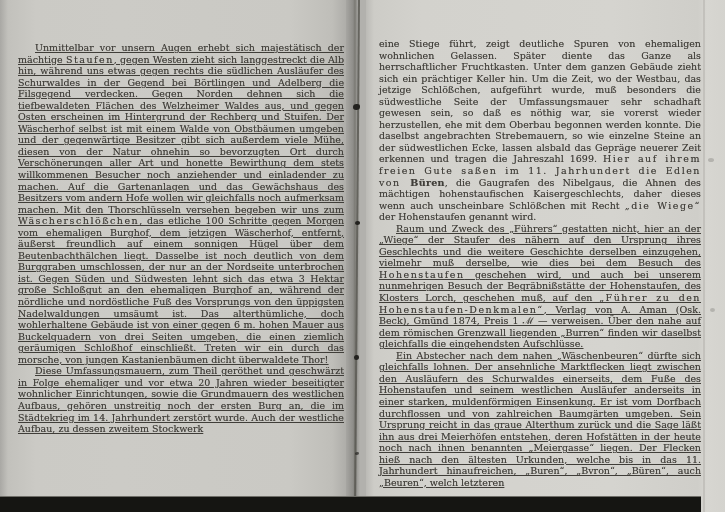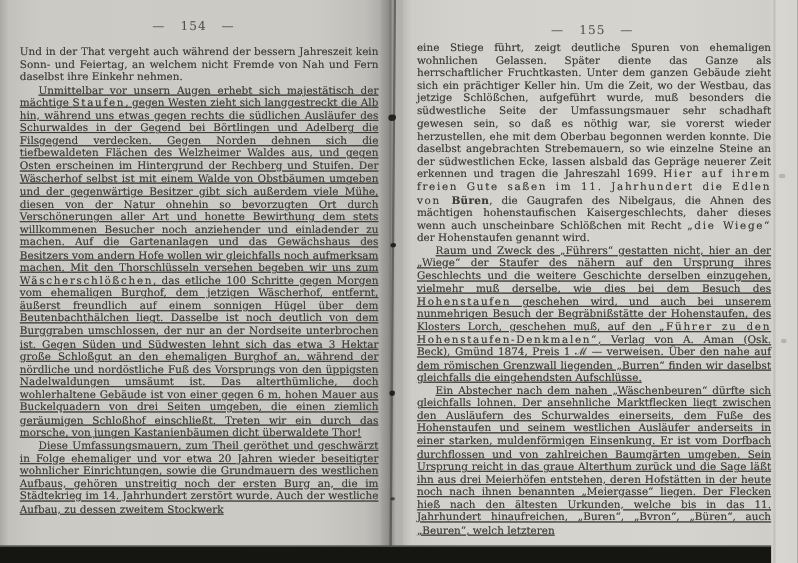--- a/index.html
+++ b/index.html
@@ -76,30 +76,27 @@
   .page-body p.indent { text-indent: 17px; text-decoration: underline; }
   .sperr { letter-spacing: 1.5px; }
   .bold  { font-weight: bold; letter-spacing: 0.3px; }
 </style>
 </head>
 <body>
 
 <div class="scan">
 
   <div class="page page-left">
-    <div class="page-header">—   154   —</div>
     <div class="page-body">
-        <p><span>Und in der That vergeht auch während der bessern Jahreszeit kein Sonn- und Feiertag, an welchem nicht Fremde von Nah und Fern daselbst ihre Einkehr nehmen.</span></p>
         <p class="indent"><span>Unmittelbar vor unsern Augen erhebt sich majestätisch der mächtige </span><span class="sperr">Staufen</span><span>, gegen Westen zieht sich langgestreckt die Alb hin, während uns etwas gegen rechts die südlichen Ausläufer des Schurwaldes in der Gegend bei Börtlingen und Adelberg die Filsgegend verdecken. Gegen Norden dehnen sich die tiefbewaldeten Flächen des Welzheimer Waldes aus, und gegen Osten erscheinen im Hintergrund der Rechberg und Stuifen. Der Wäscherhof selbst ist mit einem Walde von Obstbäumen umgeben und der gegenwärtige Besitzer gibt sich außerdem viele Mühe, diesen von der Natur ohnehin so bevorzugten Ort durch Verschönerungen aller Art und honette Bewirthung dem stets willkommenen Besucher noch anziehender und einladender zu machen. Auf die Gartenanlagen und das Gewächshaus des Besitzers vom andern Hofe wollen wir gleichfalls noch aufmerksam machen. Mit den Thorschlüsseln versehen begeben wir uns zum </span><span class="sperr">Wäscherschlößchen</span><span>, das etliche 100 Schritte gegen Morgen vom ehemaligen Burghof, dem jetzigen Wäscherhof, entfernt, äußerst freundlich auf einem sonnigen Hügel über dem Beutenbachthälchen liegt. Dasselbe ist noch deutlich von dem Burggraben umschlossen, der nur an der Nordseite unterbrochen ist. Gegen Süden und Südwesten lehnt sich das etwa 3 Hektar große Schloßgut an den ehemaligen Burghof an, während der nördliche und nordöstliche Fuß des Vorsprungs von den üppigsten Nadelwaldungen umsäumt ist. Das alterthümliche, doch wohlerhaltene Gebäude ist von einer gegen 6 m. hohen Mauer aus Buckelquadern von drei Seiten umgeben, die einen ziemlich geräumigen Schloßhof einschließt. Treten wir ein durch das morsche, von jungen Kastanienbäumen dicht überwaldete Thor!</span></p>
         <p class="indent"><span>Diese Umfassungsmauern, zum Theil geröthet und geschwärzt in Folge ehemaliger und vor etwa 20 Jahren wieder beseitigter wohnlicher Einrichtungen, sowie die Grundmauern des westlichen Aufbaus, gehören unstreitig noch der ersten Burg an, die im Städtekrieg im 14. Jahrhundert zerstört wurde. Auch der westliche Aufbau, zu dessen zweitem Stockwerk</span></p>
       </div>
   </div>
 
   <div class="page page-right">
-    <div class="page-header">—   155   —</div>
     <div class="page-body">
         <p><span>eine Stiege führt, zeigt deutliche Spuren von ehemaligen wohnlichen Gelassen. Später diente das Ganze als herrschaftlicher Fruchtkasten. Unter dem ganzen Gebäude zieht sich ein prächtiger Keller hin. Um die Zeit, wo der Westbau, das jetzige Schlößchen, aufgeführt wurde, muß besonders die südwestliche Seite der Umfassungsmauer sehr schadhaft gewesen sein, so daß es nöthig war, sie vorerst wieder herzustellen, ehe mit dem Oberbau begonnen werden konnte. Die daselbst angebrachten Strebemauern, so wie einzelne Steine an der südwestlichen Ecke, lassen alsbald das Gepräge neuerer Zeit erkennen und tragen die Jahreszahl 1699. </span><span class="sperr">Hier auf ihrem freien Gute saßen im 11. Jahrhundert die Edlen von </span><span class="bold">Büren</span><span>, die Gaugrafen des Nibelgaus, die Ahnen des mächtigen hohenstaufischen Kaisergeschlechts, daher dieses wenn auch unscheinbare Schlößchen mit Recht </span><span class="sperr">„die Wiege“</span><span> der Hohenstaufen genannt wird.</span></p>
         <p class="indent"><span>Raum und Zweck des „Führers“ gestatten nicht, hier an der „Wiege“ der Staufer des nähern auf den Ursprung ihres Geschlechts und die weitere Geschichte derselben einzugehen, vielmehr muß derselbe, wie dies bei dem Besuch des </span><span class="sperr">Hohenstaufen</span><span> geschehen wird, und auch bei unserem nunmehrigen Besuch der Begräbnißstätte der Hohenstaufen, des Klosters Lorch, geschehen muß, auf den </span><span class="sperr">„Führer zu den Hohenstaufen-Denkmalen“</span><span>, Verlag von A. Aman (Osk. Beck), Gmünd 1874, Preis 1 ℳ — verweisen. Über den nahe auf dem römischen Grenzwall liegenden „Burren“ finden wir daselbst gleichfalls die eingehendsten Aufschlüsse.</span></p>
         <p class="indent"><span>Ein Abstecher nach dem nahen „Wäschenbeuren“ dürfte sich gleichfalls lohnen. Der ansehnliche Marktflecken liegt zwischen den Ausläufern des Schurwaldes einerseits, dem Fuße des Hohenstaufen und seinem westlichen Ausläufer anderseits in einer starken, muldenförmigen Einsenkung. Er ist vom Dorfbach durchflossen und von zahlreichen Baumgärten umgeben. Sein Ursprung reicht in das graue Alterthum zurück und die Sage läßt ihn aus drei Meierhöfen entstehen, deren Hofstätten in der heute noch nach ihnen benannten „Meiergasse“ liegen. Der Flecken hieß nach den ältesten Urkunden, welche bis in das 11. Jahrhundert hinaufreichen, „Buren“, „Bvron“, „Büren“, auch „Beuren“, welch letzteren</span></p>
       </div>
   </div>
 
   <div class="spine">
     <div class="spine-line"></div>
     <div class="speck speck1"></div>

